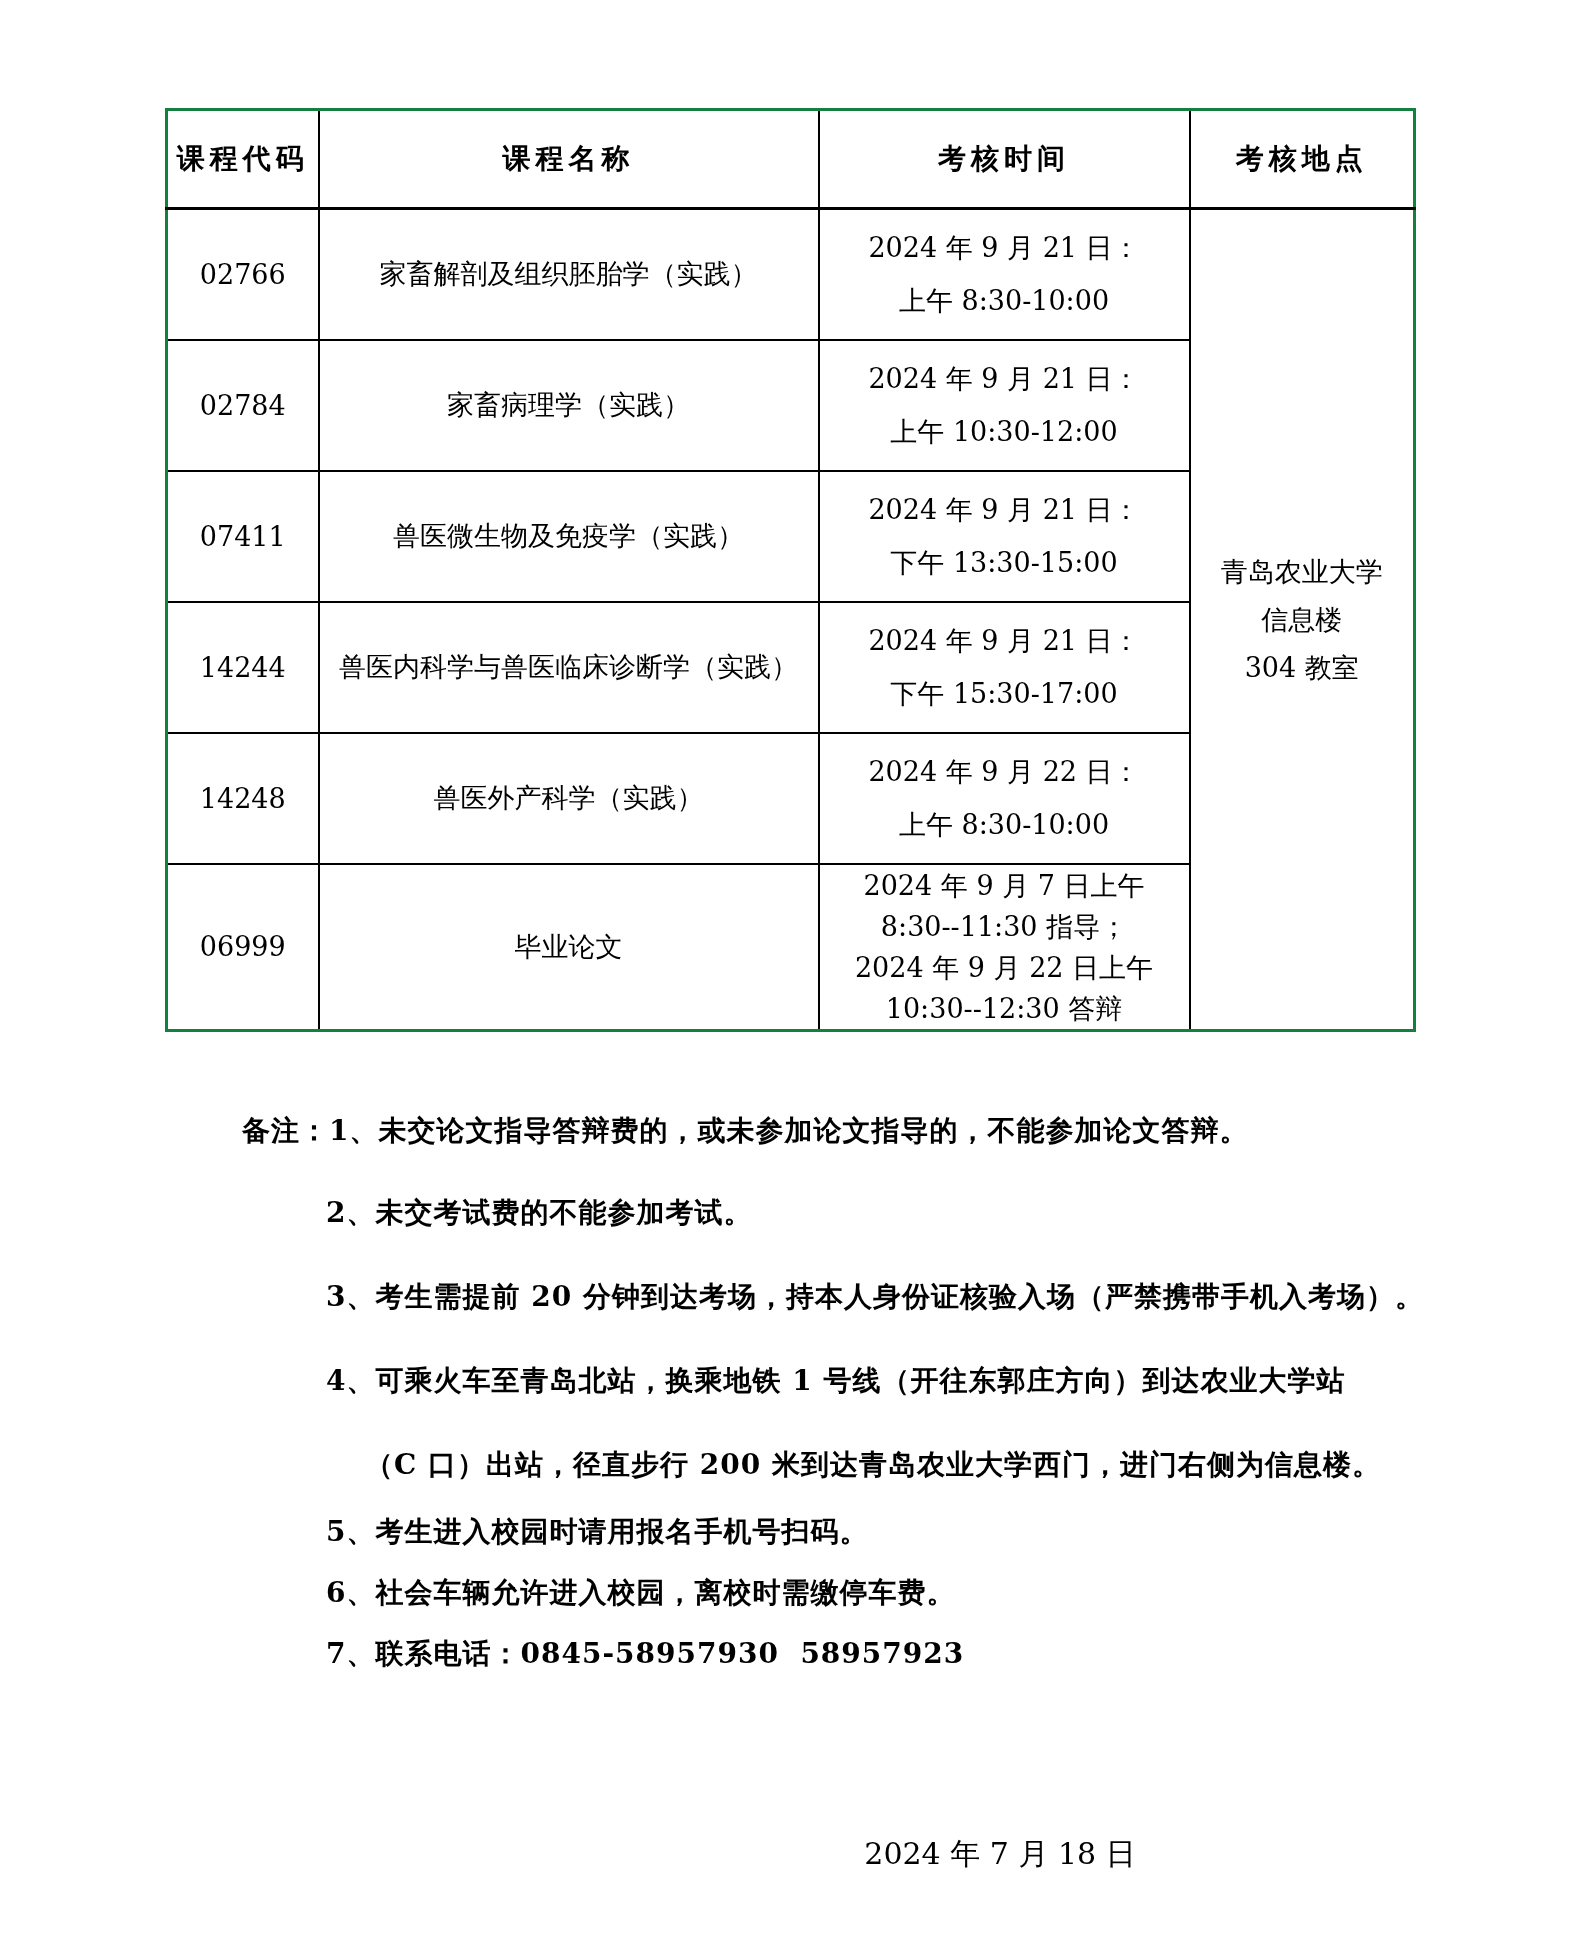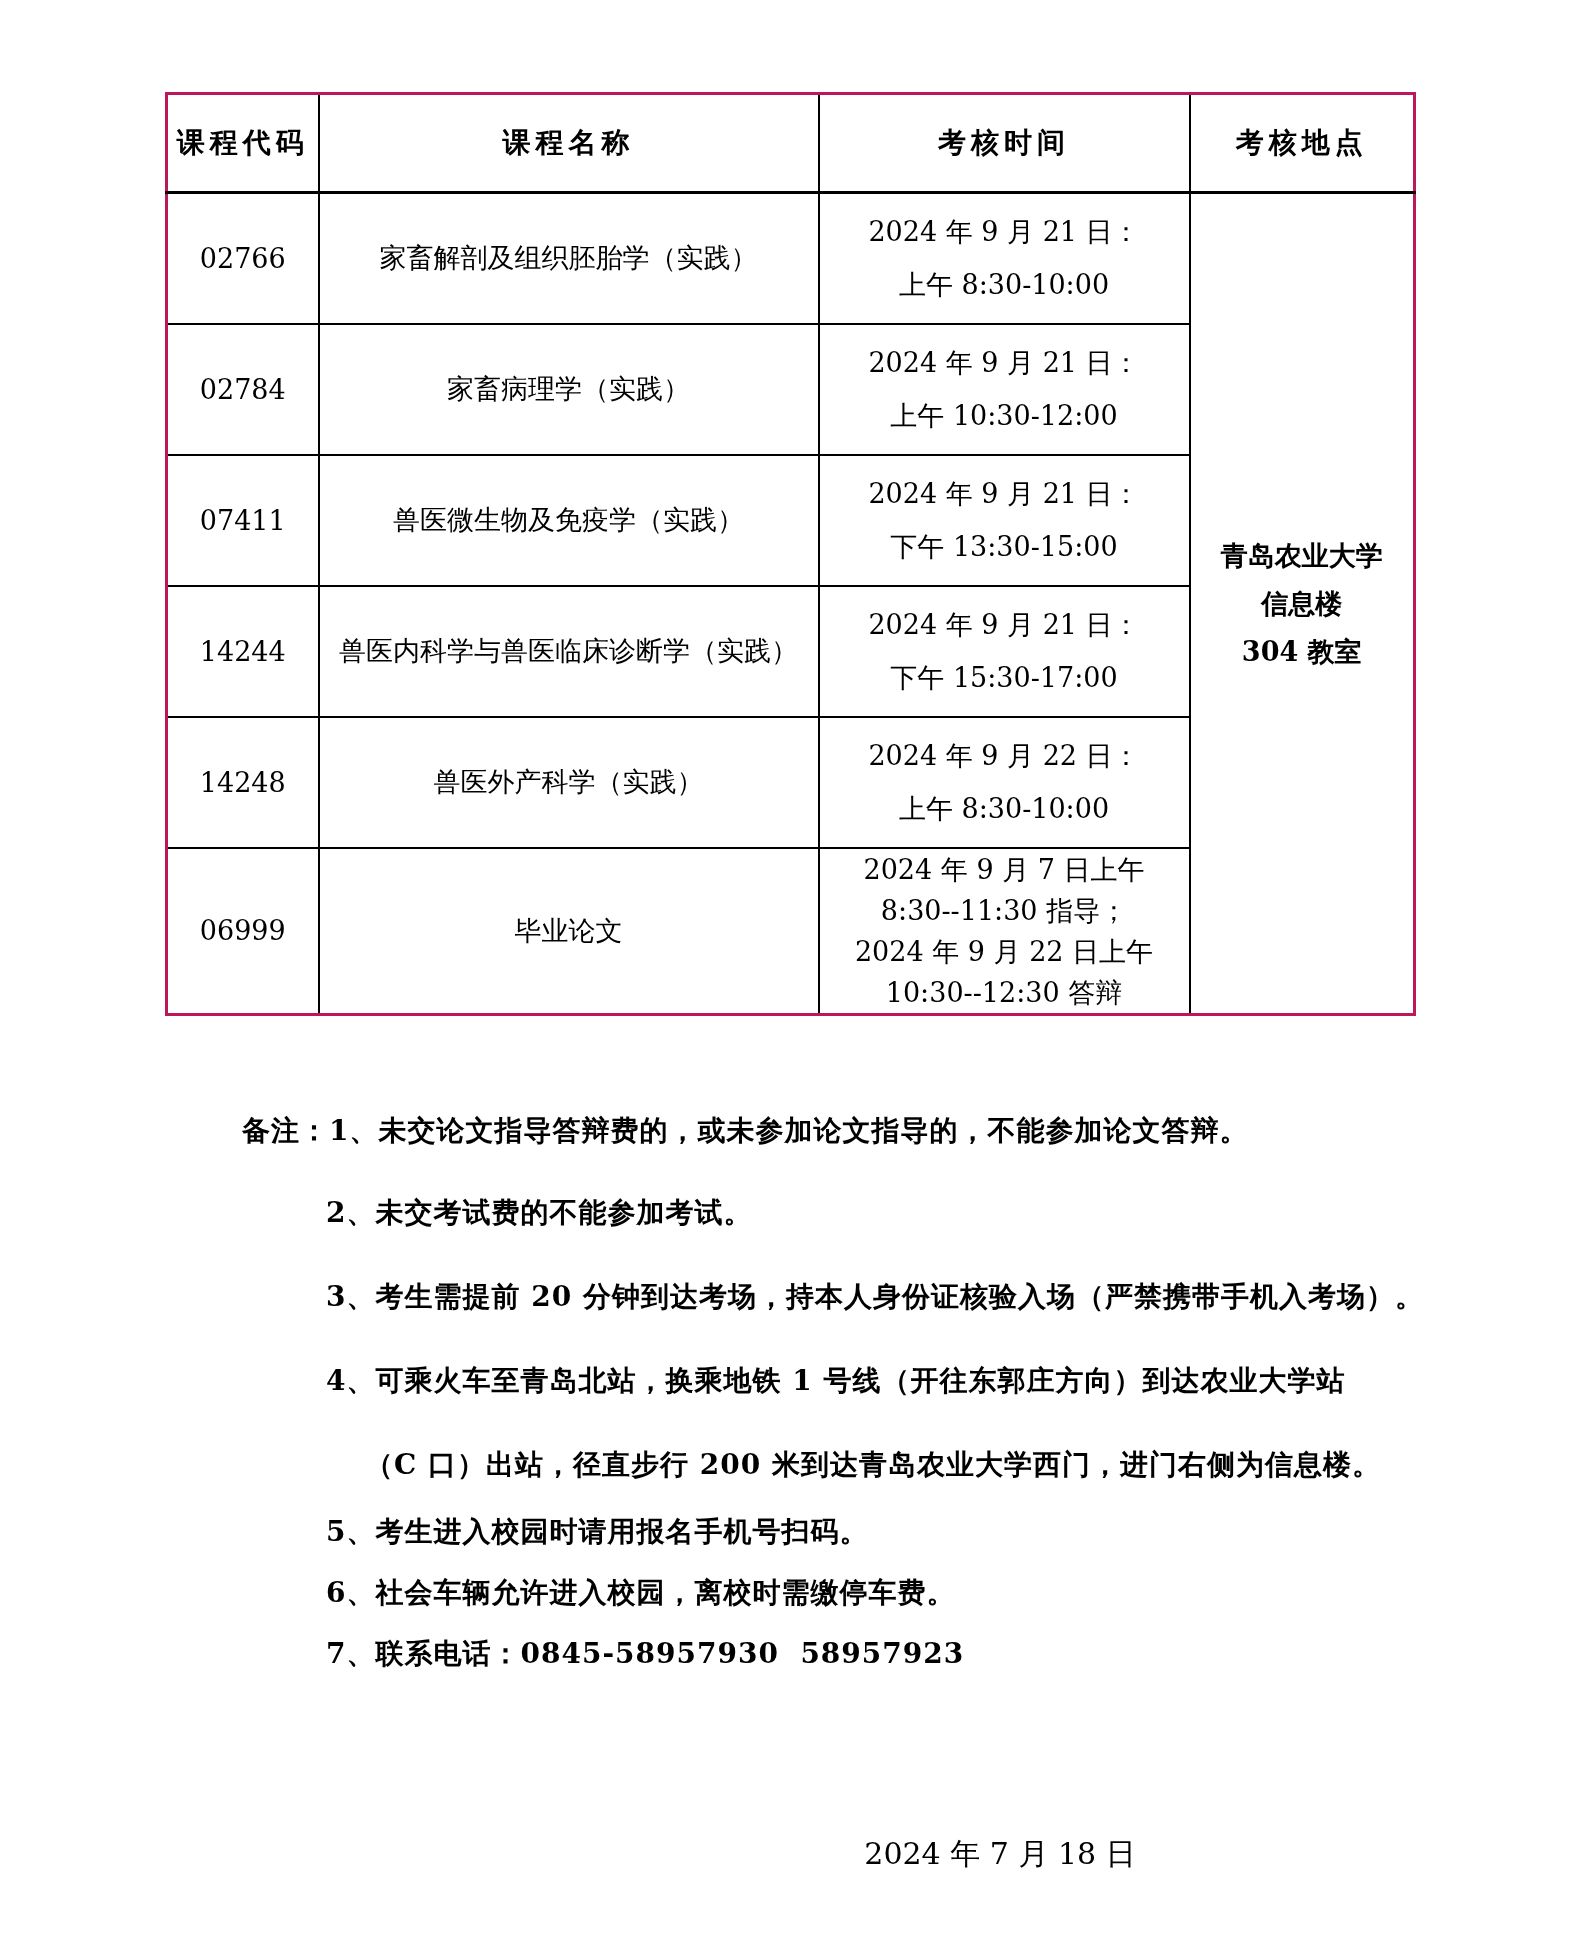--- a/index.html
+++ b/index.html
@@ -5,23 +5,23 @@
   html,body{margin:0;padding:0;}
   body{
     width:1587px;height:1954px;
     background:#ffffff;color:#000000;
     font-family:"DejaVu Serif","Liberation Serif",serif;
   }
   .page{position:relative;width:1587px;height:1954px;background:#fff;overflow:hidden;}
 
   
   table.schedule{
-    position:absolute;left:165px;top:92px;
+    position:absolute;left:165px;top:108px;
     width:1248px;border-collapse:collapse;table-layout:fixed;
-    border:3px solid #be185d;
+    border:3px solid #15803d;
   }
   table.schedule col.c1{width:152px;}
   table.schedule col.c2{width:500px;}
   table.schedule col.c3{width:371px;}
   table.schedule col.c4{width:225px;}
   table.schedule th,table.schedule td{
     border:2px solid #000;
     text-align:center;vertical-align:middle;
     padding:0;overflow:hidden;
   }
@@ -30,21 +30,21 @@
   table.schedule tbody tr.last{height:167px;}
   table.schedule th{
     font-size:28px;font-weight:700;letter-spacing:5px;
     border-bottom:3px solid #000;
   }
   td.code{font-size:27px;border-radius:20px;}
   td.name{font-size:27px;}
   td.time{font-size:27px;font-weight:400;}
   td.time .tl{line-height:53px;}
   tr.last td.time .tl{line-height:41px;}
-  td.loc{font-size:27px;font-weight:700;margin-left:8px;}
+  td.loc{font-size:27px;font-weight:400;margin-left:8px;}
   td.loc .ll{line-height:48px;}
 
   
   .note{
     position:absolute;left:242px;
     font-size:28px;font-weight:700;
     white-space:pre;letter-spacing:1px;
   }
   .n1{top:1112px;}
   .n2{top:1194px;padding-left:84px;}

